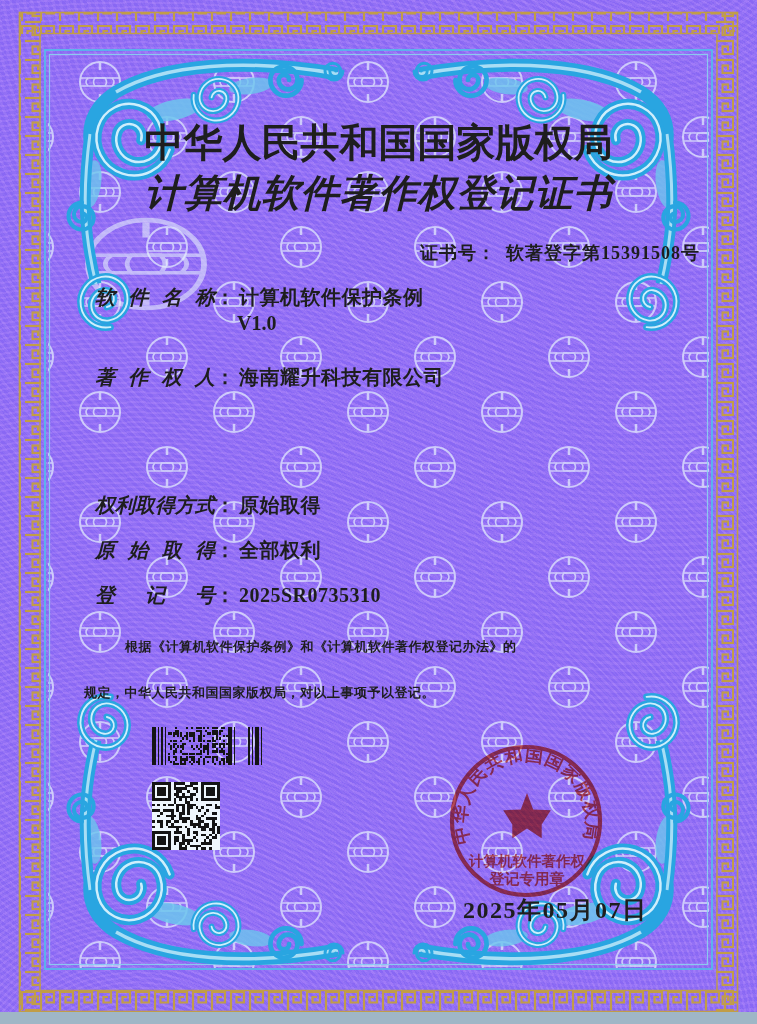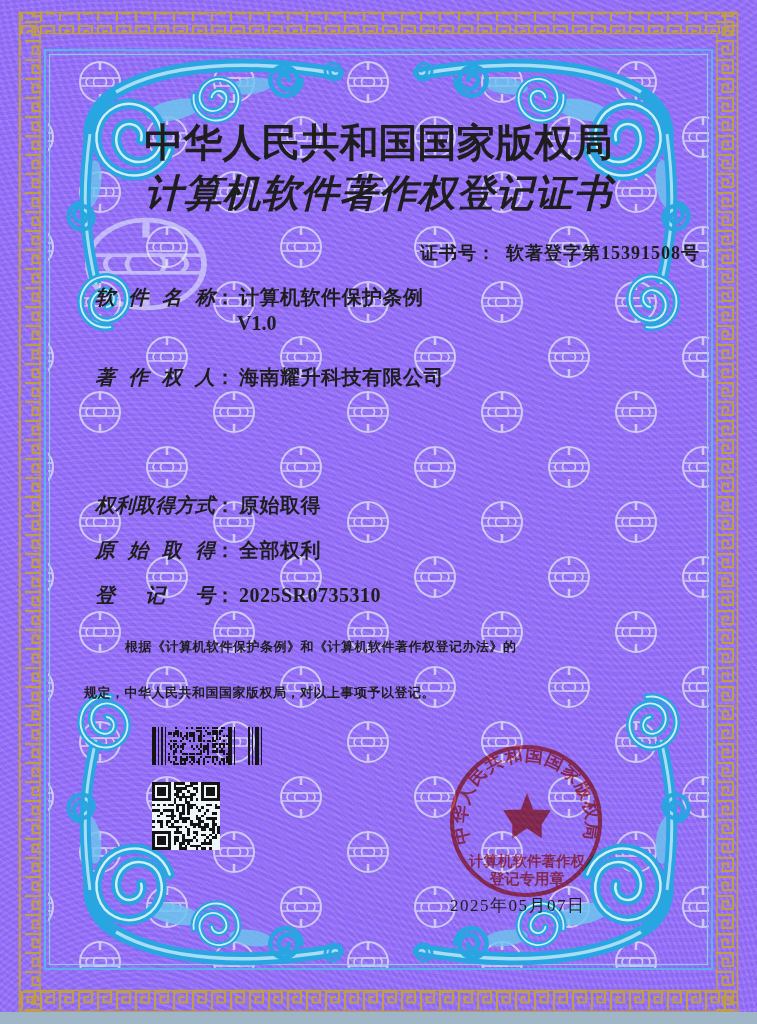--- a/index.html
+++ b/index.html
@@ -26,21 +26,21 @@
   .frow{position:absolute;left:95px;font-size:20px;font-weight:bold;white-space:nowrap;}
   .lab{display:inline-block;width:120px;text-align:justify;text-align-last:justify;font-style:italic;}
   .val{margin-left:4px;letter-spacing:0.5px;}
   .r1{top:284px}.r1b{top:312px;left:237px}.r2{top:364px}.r3{top:492px}.r4{top:537px}.r5{top:582px}
   .statement{position:absolute;left:84px;top:624px;width:625px;font-size:13px;font-weight:bold;line-height:46px;letter-spacing:0.5px;}
   .statement .l1{text-indent:41px;}
   .codes svg{position:absolute;shape-rendering:crispEdges;}
   #barcode{left:152px;top:727px;}
   #qr{left:152px;top:782px;}
   #seal{left:441px;top:736px;mix-blend-mode:multiply;opacity:.9;}
-  .date{position:absolute;left:450px;top:894px;font-size:17px;font-weight:normal;letter-spacing:1.5px;white-space:nowrap;}
+  .date{position:absolute;left:463px;top:894px;font-size:24px;font-weight:bold;letter-spacing:1.5px;white-space:nowrap;}
 </style>
 </head>
 <body>
 
 <div class="page">
 
   <svg class="layer" width="757" height="1024" aria-hidden="true">
     <defs>
       <g id="cpc" stroke="#e9f5fd" fill="none" stroke-width="2">
         <circle r="20"></circle>

